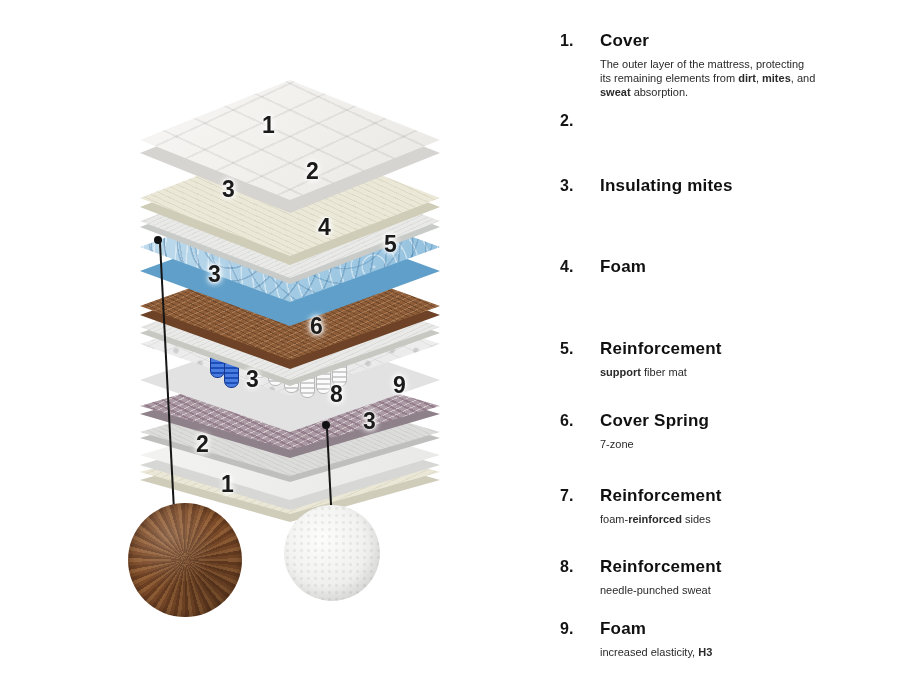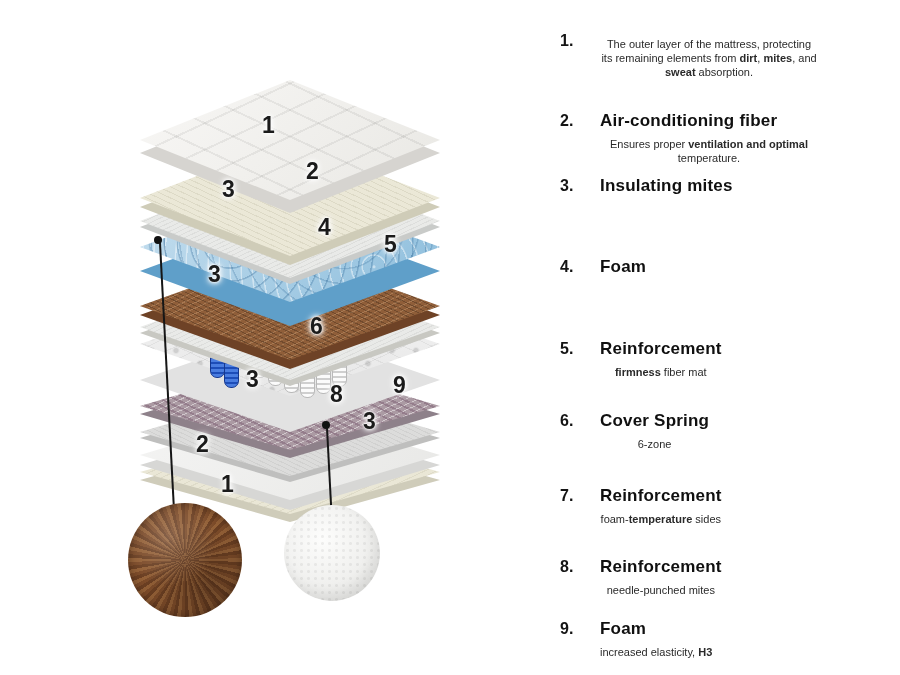--- a/index.html
+++ b/index.html
@@ -111,21 +111,21 @@
       radial-gradient(circle, rgba(0,0,0,.06) 1px, transparent 2px),
       radial-gradient(circle at 40% 35%, #fdfdfc, #ececea 70%, #e0e0dd);
     background-size:7px 7px, auto;
     box-shadow: inset -5px -7px 12px rgba(0,0,0,.08);
   }
 
   
   .leg-item { position:absolute; left:560px; display:flex; width:330px; }
   .leg-num { width:40px; font-weight:bold; font-size:16px; color:#141414; padding-top:1px; }
   .leg-title { font-weight:bold; font-size:17px; color:#101010; letter-spacing:.2px; }
-  .leg-desc { font-size:11px; color:#2a2a2a; line-height:1.28; max-width:218px; margin-top:6px;text-align:center; }
+  .leg-desc { font-size:11px; color:#2a2a2a; line-height:1.28; max-width:218px; margin-top:6px; }
   .leg-desc b { font-weight:bold; }
 </style>
 </head>
 <body>
 
 <div id="diagram">
 
   <div class="layer" style="top:430px">
     <div class="face" style="height:84px; transform:translateY(8px); background:#cfccba"></div>
     <div class="face cream-tex" style="height:84px"></div>
@@ -217,75 +217,72 @@
   <span class="num" style="left:363px; top:408px">3</span>
   <span class="num" style="left:196px; top:431px">2</span>
   <span class="num" style="left:221px; top:471px">1</span>
 </div>
 
 <div id="legend">
 
   <div class="leg-item" style="top:31px">
     <div class="leg-num">1.</div>
     <div class="leg-body">
+      <div class="leg-title">Cover</div>
       <div class="leg-desc">The outer layer of the mattress, protecting its remaining elements from <b>dirt</b>, <b>mites</b>, and <b>sweat</b> absorption.</div>
     </div>
   </div>
 
   <div class="leg-item" style="top:111px">
     <div class="leg-num">2.</div>
-    <div class="leg-body">
-      <div class="leg-title">Air-conditioning fiber</div>
-      <div class="leg-desc">Ensures proper <b>ventilation and optimal</b> temperature.</div>
-    </div>
   </div>
 
   <div class="leg-item" style="top:176px">
     <div class="leg-num">3.</div>
     <div class="leg-body">
       <div class="leg-title">Insulating mites</div>
     </div>
   </div>
 
   <div class="leg-item" style="top:257px">
     <div class="leg-num">4.</div>
     <div class="leg-body">
       <div class="leg-title">Foam</div>
     </div>
   </div>
 
   <div class="leg-item" style="top:339px">
     <div class="leg-num">5.</div>
     <div class="leg-body">
       <div class="leg-title">Reinforcement</div>
-      <div class="leg-desc"><b>firmness</b> fiber mat</div>
+      <div class="leg-desc"><b>support</b> fiber mat</div>
     </div>
   </div>
 
   <div class="leg-item" style="top:411px">
     <div class="leg-num">6.</div>
     <div class="leg-body">
       <div class="leg-title">Cover Spring</div>
-      <div class="leg-desc">6-zone</div>
+      <div class="leg-desc">7-zone</div>
     </div>
   </div>
 
   <div class="leg-item" style="top:486px">
     <div class="leg-num">7.</div>
     <div class="leg-body">
       <div class="leg-title">Reinforcement</div>
-      <div class="leg-desc">foam-<b>temperature</b> sides</div>
+      <div class="leg-desc">foam-<b>reinforced</b> sides</div>
     </div>
   </div>
 
   <div class="leg-item" style="top:557px">
     <div class="leg-num">8.</div>
     <div class="leg-body">
       <div class="leg-title">Reinforcement</div>
-      <div class="leg-desc">needle-punched mites</div>
+      <div class="leg-desc">needle-punched sweat</div>
     </div>
   </div>
 
   <div class="leg-item" style="top:619px">
     <div class="leg-num">9.</div>
     <div class="leg-body">
       <div class="leg-title">Foam</div>
       <div class="leg-desc">increased elasticity, <b>H3</b></div>
     </div>
   </div>

